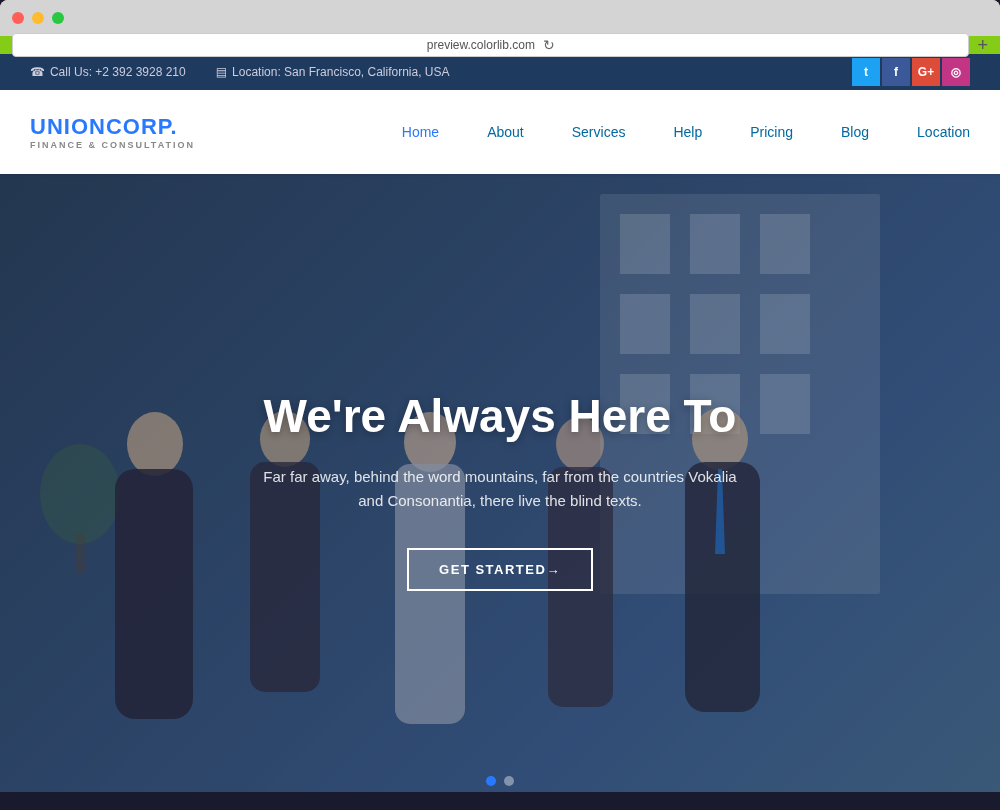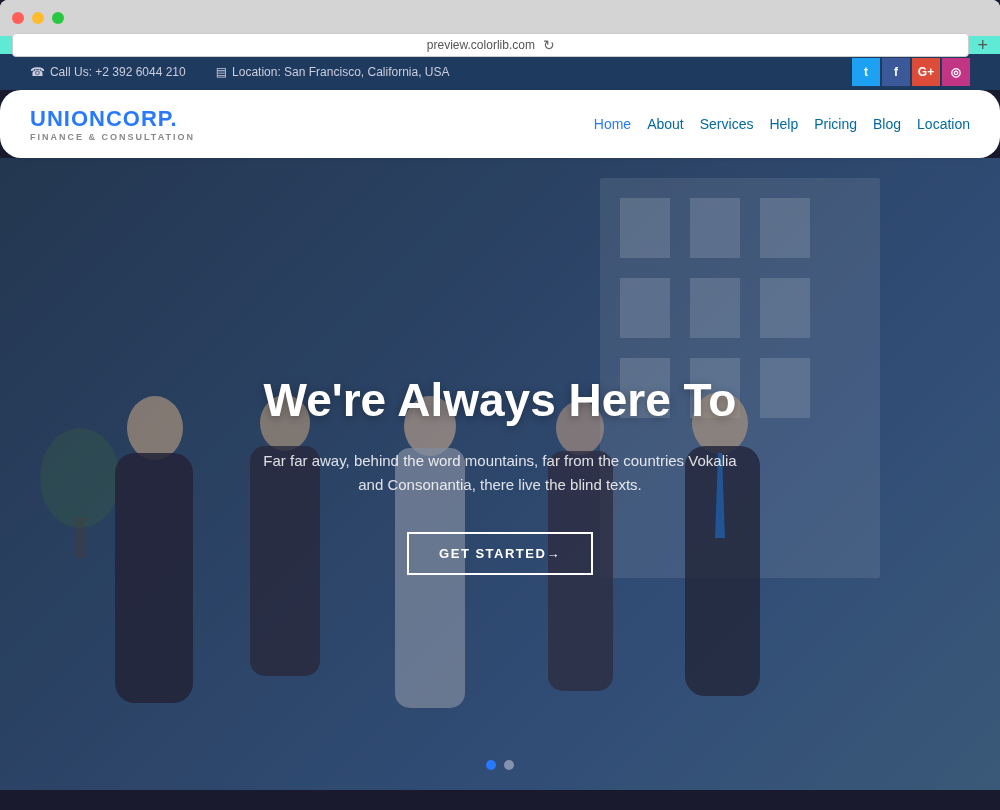--- a/index.html
+++ b/index.html
@@ -18,21 +18,21 @@
       display: flex;
       align-items: center;
       padding: 0 12px;
       gap: 8px;
     }
     .dot { width: 12px; height: 12px; border-radius: 50%; }
     .dot-red { background: #ff5f57; }
     .dot-yellow { background: #febc2e; }
     .dot-green { background: #28c840; }
     .browser-toolbar {
-      background: #5eead4;
+      background: #84cc16;
       height: 18px;
       display: flex;
       align-items: center;
       padding: 0 12px;
       gap: 8px;
     }
     .address-bar {
       flex: 1;
       background: white;
       border-radius: 4px;
@@ -90,29 +90,28 @@
       cursor: pointer;
     }
     .social-btn.twitter { background: #1da1f2; }
     .social-btn.facebook { background: #3b5998; }
     .social-btn.google { background: #dd4b39; }
     .social-btn.instagram { background: #c13584; }
 
     
     .navbar {
       background: white;
-      height: 68px;
+      height: 84px;
       display: flex;
       align-items: center;
       justify-content: space-between;
       padding: 0 30px;
       box-shadow: 0 1px 3px rgba(0,0,0,0.1);
       position: relative;
       z-index: 10;
-      border-radius: 21px;
     }
     .logo {
       display: flex;
       flex-direction: column;
     }
     .logo-text {
       font-size: 22px;
       font-weight: 900;
       color: #222;
       letter-spacing: 1px;
@@ -120,21 +119,21 @@
     .logo-text span { color: #2979ff; }
     .logo-sub {
       font-size: 9px;
       letter-spacing: 2px;
       color: #888;
       text-transform: uppercase;
       font-weight: bold;
     }
     .nav-links {
       display: flex;
-      gap: 16px;
+      gap: 48px;
       align-items: center;
       list-style: none;
     }
     .nav-links a {
       text-decoration: none;
       font-size: 14px;
       font-weight: 500;
       color: #0369a1;
       cursor: pointer;
     }
@@ -235,21 +234,21 @@
     <span class="new-tab">+</span>
   </div>
 </div>
 
 <div class="website">
 
   <div class="top-bar">
     <div class="top-bar-left">
       <div class="top-bar-item">
         <span>☎</span>
-        <span>Call Us: +2 392 6044 210</span>
+        <span>Call Us: +2 392 3928 210</span>
       </div>
       <div class="top-bar-item">
         <span>▤</span>
         <span>Location: San Francisco, California, USA</span>
       </div>
     </div>
     <div class="top-bar-right">
       <div class="social-btn twitter">t</div>
       <div class="social-btn facebook">f</div>
       <div class="social-btn google">G+</div>

